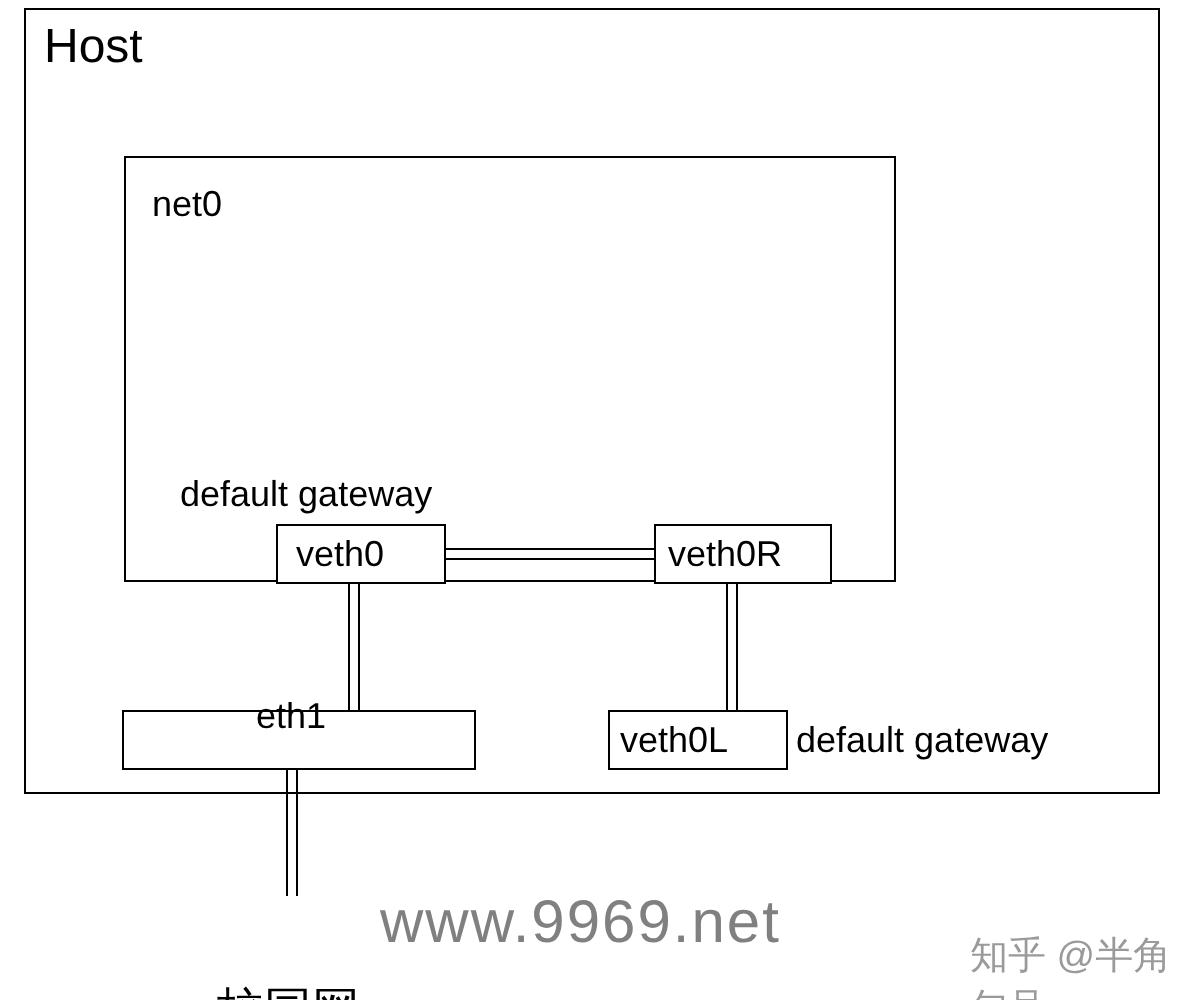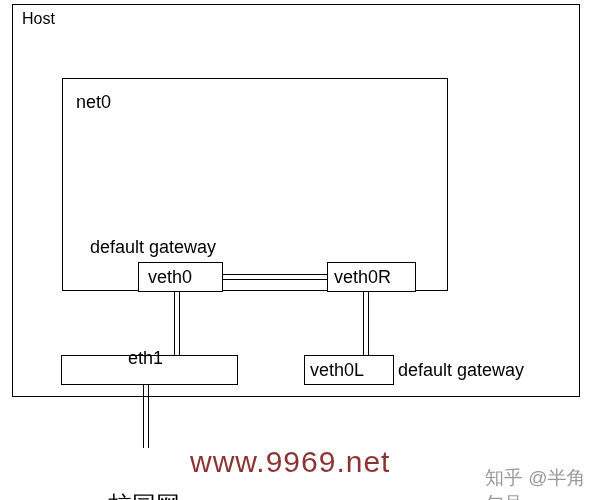--- a/index.html
+++ b/index.html
@@ -1,28 +1,28 @@
 <!DOCTYPE html>
 <html><head>
   <meta charset="utf-8">
   <style>
     * { box-sizing: border-box; margin: 0; padding: 0; }
     body { font-family: Arial, sans-serif; font-size: 18px; width: 591px; height: 500px; position: relative; background: #fff; }
     .box { position: absolute; border: 1.5px solid #000; background: #fff; }
     .label { position: absolute; white-space: nowrap; }
     .double-line-h { position: absolute; border-top: 1.5px solid #000; border-bottom: 1.5px solid #000; height: 6px; }
     .double-line-v { position: absolute; border-left: 1.5px solid #000; border-right: 1.5px solid #000; width: 6px; }
-    .watermark-green { position: absolute; color: #7f1d1d; font-size: 30px; font-weight: normal; letter-spacing: 1px; opacity: 0.9; }
+    .watermark-green { position: absolute; color: #737373; font-size: 30px; font-weight: normal; letter-spacing: 1px; opacity: 0.9; }
     .watermark-gray { position: absolute; color: #9a9a9a; font-size: 19px; }
   </style>
 </head>
 <body>
 
 <div class="box" style="left:12px; top:4px; width:568px; height:393px;"></div>
-<div class="label" style="left:22px; top:10px; font-size:16px;">Host</div>
+<div class="label" style="left:22px; top:10px; font-size:24px;">Host</div>
 
 <div class="box" style="left:62px; top:78px; width:386px; height:213px;"></div>
 <div class="label" style="left:76px; top:92px;">net0</div>
 
 <div class="label" style="left:90px; top:237px;">default gateway</div>
 
 <div class="box" style="left:138px; top:262px; width:85px; height:30px;"></div>
 <div class="label" style="left:148px; top:267px;text-align:center;">veth0</div>
 
 <div class="box" style="left:327px; top:262px; width:89px; height:30px;"></div>

